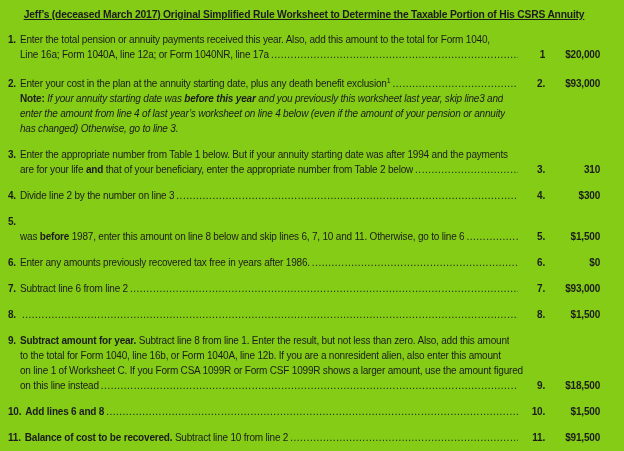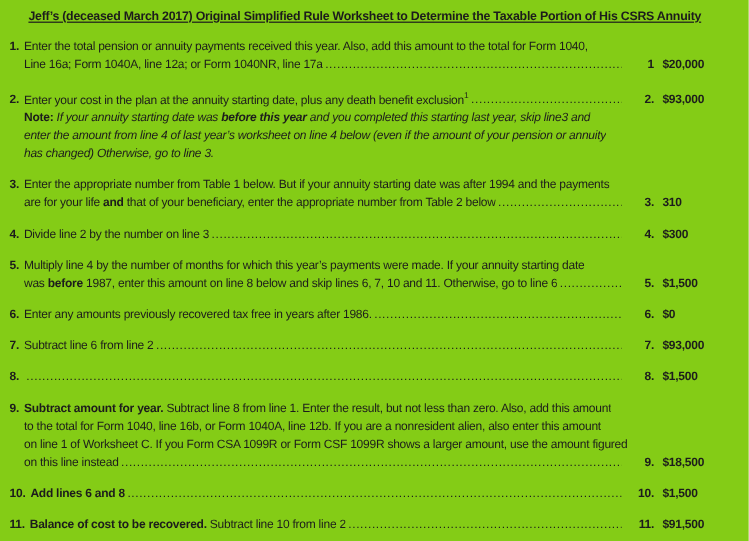--- a/index.html
+++ b/index.html
@@ -16,21 +16,21 @@
   }
   .item{margin-bottom:11px;}
   .ln{display:flex;align-items:baseline;white-space:nowrap;}
   .num{font-weight:bold;margin-right:4px;flex:0 0 auto;}
   .cont{padding-left:12px;}
   .b{font-weight:bold;}
   .t{flex:0 1 auto;overflow:hidden;}
   .dots{flex:1 1 0;min-width:4px;overflow:hidden;white-space:nowrap;margin:0 8px 0 2px;letter-spacing:0.5px;}
   .dots::after{content:"......................................................................................................................................................................................................................................................";}
   .ref{flex:0 0 auto;min-width:19px;text-align:right;font-weight:bold;margin-right:7px;}
-  .val{flex:0 0 auto;min-width:48px;font-weight:bold;}
+  .val{flex:0 0 auto;min-width:48px;text-align:right;font-weight:bold;}
   .note{padding-left:12px;font-style:italic;}
   .note .nl{font-style:normal;font-weight:bold;}
   .bi{font-weight:bold;text-align:center;}
   sup{font-size:7px;letter-spacing:0;}
 </style>
 </head>
 <body>
 
 <div class="page">
 
@@ -52,21 +52,21 @@
   <div class="item">
     <div class="ln">
       <span class="num">2.</span>
       <span class="t"><span>Enter your cost in the plan at the annuity starting date, plus any death benefit exclusion</span><sup>1</sup></span>
       <span class="dots"></span>
       <span class="ref">2.</span>
       <span class="val">$93,000</span>
     </div>
     <div class="note">
       <div class="ln">
-        <span class="t"><span class="nl">Note:</span><span> If your annuity starting date was </span><span class="bi">before this year</span><span> and you completed this starting last year, skip line3 and</span></span>
+        <span class="t"><span class="nl">Note:</span><span> If your annuity starting date was </span><span class="bi">before this year</span><span> and you previously this worksheet last year, skip line3 and</span></span>
       </div>
       <div class="ln">
         <span class="t">enter the amount from line 4 of last year’s worksheet on line 4 below (even if the amount of your pension or annuity</span>
       </div>
       <div class="ln">
         <span class="t">has changed) Otherwise, go to line 3.</span>
       </div>
     </div>
   </div>
 
@@ -89,21 +89,20 @@
       <span class="t">Divide line 2 by the number on line 3</span>
       <span class="dots"></span>
       <span class="ref">4.</span>
       <span class="val">$300</span>
     </div>
   </div>
 
   <div class="item">
     <div class="ln">
       <span class="num">5.</span>
-      <span class="t">Multiply line 4 by the number of months for which this year’s payments were made. If your annuity starting date</span>
     </div>
     <div class="ln cont">
       <span class="t"><span>was </span><span class="b">before</span><span> 1987, enter this amount on line 8 below and skip lines 6, 7, 10 and 11. Otherwise, go to line 6</span></span>
       <span class="dots"></span>
       <span class="ref">5.</span>
       <span class="val">$1,500</span>
     </div>
   </div>
 
   <div class="item">

